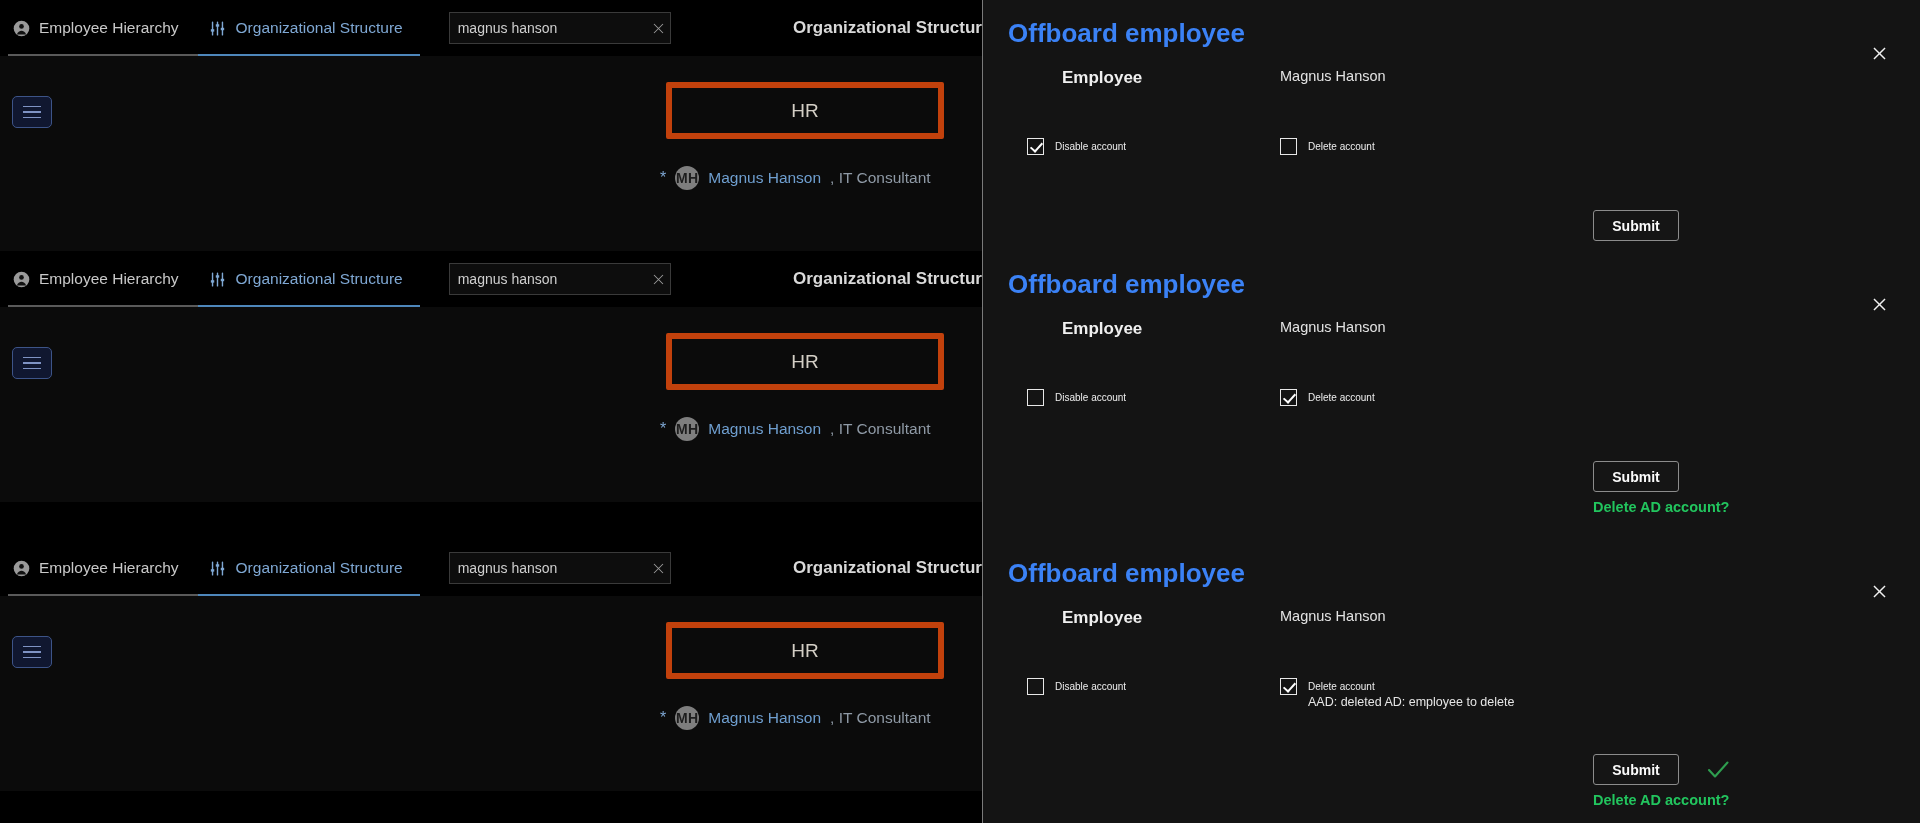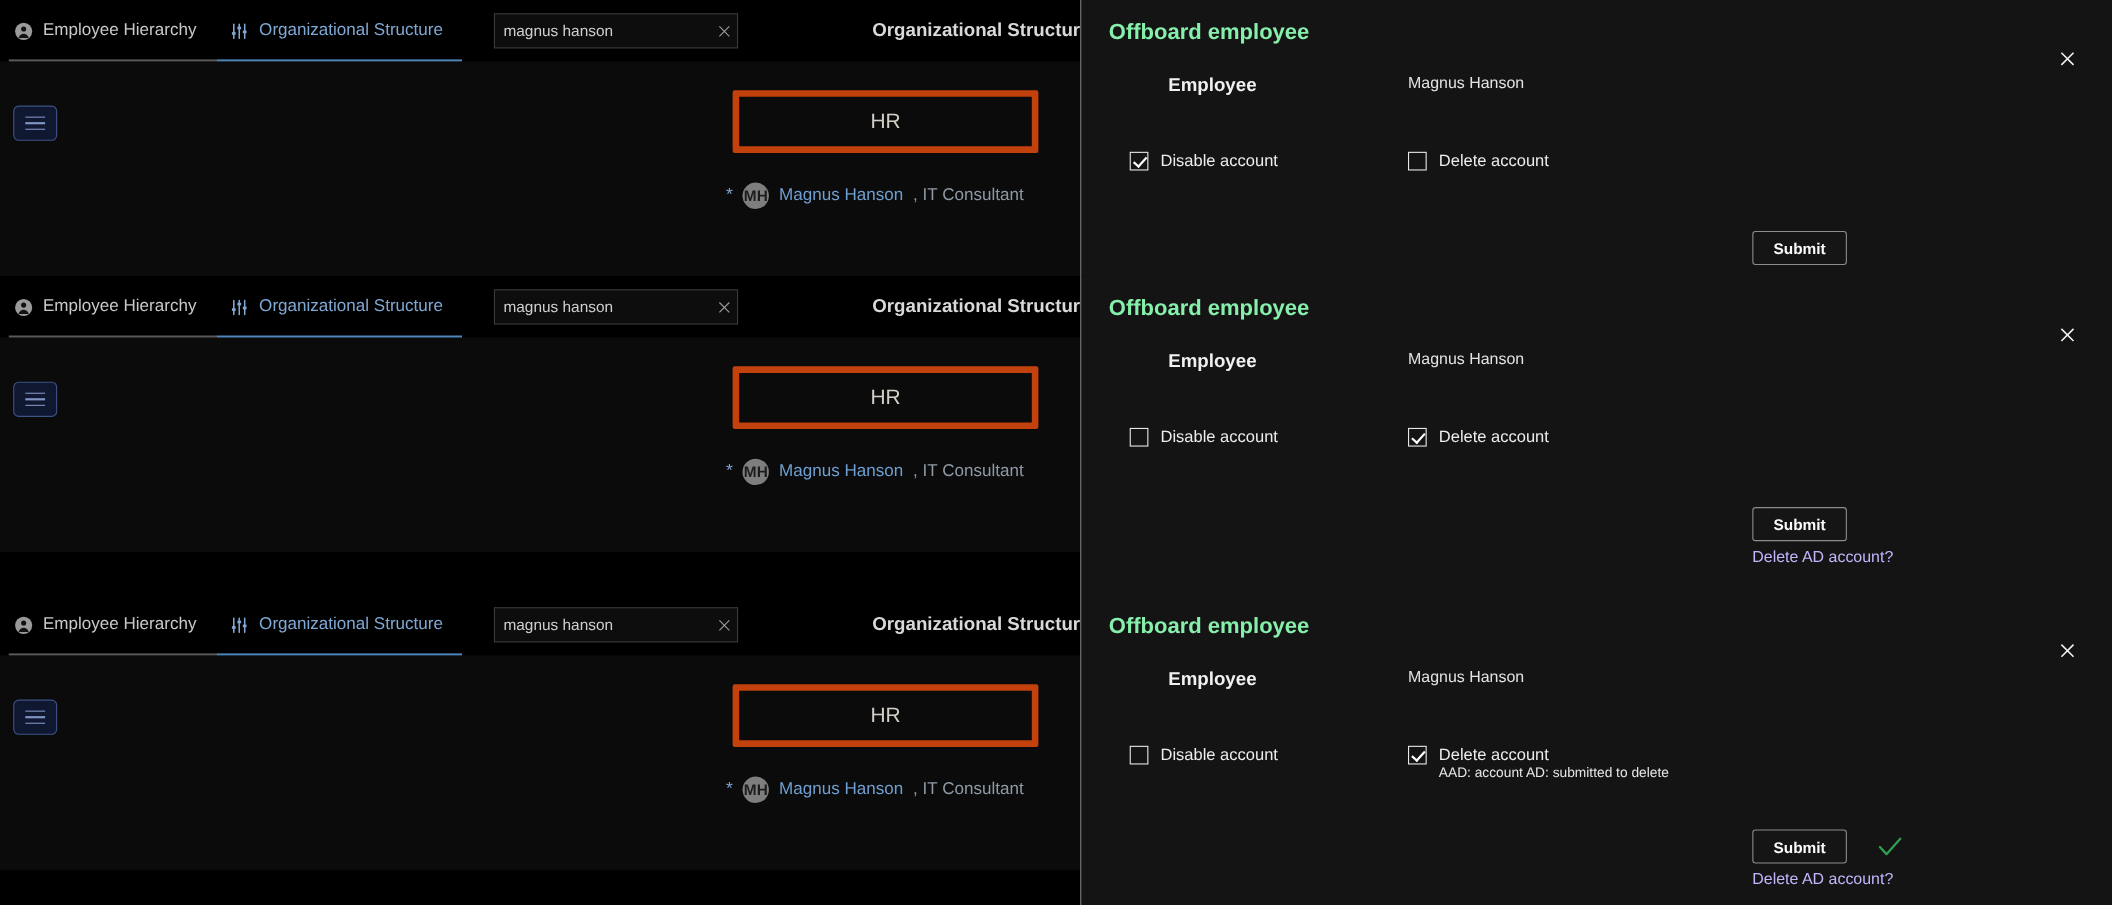--- a/index.html
+++ b/index.html
@@ -104,21 +104,21 @@
     background: #141414;
     border-left: 1px solid #7a7a7a;
     overflow: hidden;
   }
   .panel.p1 { top: 0;    height: 251px; }
   .panel.p2 { top: 251px; height: 289px; }
   .panel.p3 { top: 540px; height: 283px; }
 
   .panel-title {
     position: absolute; left: 25px; top: 18px;
-    font-size: 20px; font-weight: bold; color: #86efac;
+    font-size: 26px; font-weight: bold; color: #3b82f6;
   }
   .panel-close {
     position: absolute; right: 28px; top: 40px;
     width: 26px; height: 26px; cursor: pointer;
     display: flex; align-items: center; justify-content: center;
     color: #f0f0f0;
   }
   .panel.p2 .panel-close { top: 40px; }
   .panel.p3 .panel-close { top: 38px; }
 
@@ -134,34 +134,34 @@
   .cb-row { position: absolute; display: flex; align-items: center; gap: 11px; cursor: pointer; }
   .cb-box {
     width: 17px; height: 17px; border: 1.6px solid #e8e8e8;
     background: transparent; position: relative; flex: none;
   }
   .cb-box.on::after {
     content: ""; position: absolute; left: 4.5px; top: 0.5px;
     width: 5px; height: 10px; border: solid #ffffff;
     border-width: 0 2px 2px 0; transform: rotate(42deg);
   }
-  .cb-label { font-size: 15px; color: #ededed; white-space: nowrap; }
+  .cb-label { font-size: 10px; color: #ededed; white-space: nowrap; }
 
   .submit-btn {
     position: absolute;
     width: 86px; height: 31px;
     border: 1px solid #8c8c8c; border-radius: 3px;
     background: #151515; color: #fbfbfb;
     font-size: 14px; font-weight: bold;
     font-family: "Liberation Sans", sans-serif;
     cursor: pointer;
   }
   .warn-link {
     position: absolute;
-    font-size: 14.5px; font-weight: normal; color: #c4b5fd;
+    font-size: 14.5px; font-weight: bold; color: #22c55e;
     cursor: pointer; white-space: nowrap;
   }
   .status-msg {
     position: absolute; font-size: 12.5px; color: #e6e6e6; white-space: nowrap;
   }
   .tick {
     position: absolute; width: 26px; height: 26px;
   }
 </style>
 </head>
@@ -382,21 +382,21 @@
     <div class="field-label" style="top:68px">Employee</div>
     <div class="field-value" style="top:68px">Magnus Hanson</div>
     <div class="cb-row" style="left:44px; top:138px">
       <span class="cb-box"></span>
       <span class="cb-label">Disable account</span>
     </div>
     <div class="cb-row" style="left:297px; top:138px">
       <span class="cb-box on"></span>
       <span class="cb-label">Delete account</span>
     </div>
-    <div class="status-msg" style="left:325px; top:155px">AAD: account AD: submitted to delete</div>
+    <div class="status-msg" style="left:325px; top:155px">AAD: deleted AD: employee to delete</div>
     <button class="submit-btn" style="left:610px; top:214px">Submit</button>
     <span class="tick" style="left:722px; top:217px">
       <svg width="26" height="26" viewBox="0 0 26 26" fill="none" stroke="#2e9e4f" stroke-width="2.1" stroke-linecap="round" stroke-linejoin="round">
           <path d="M4 13 L10 19.5 L22.5 5.5"></path>
         </svg>
     </span>
     <div class="warn-link" style="left:610px; top:252px">Delete AD account?</div>
   </div>
 
 </div>

